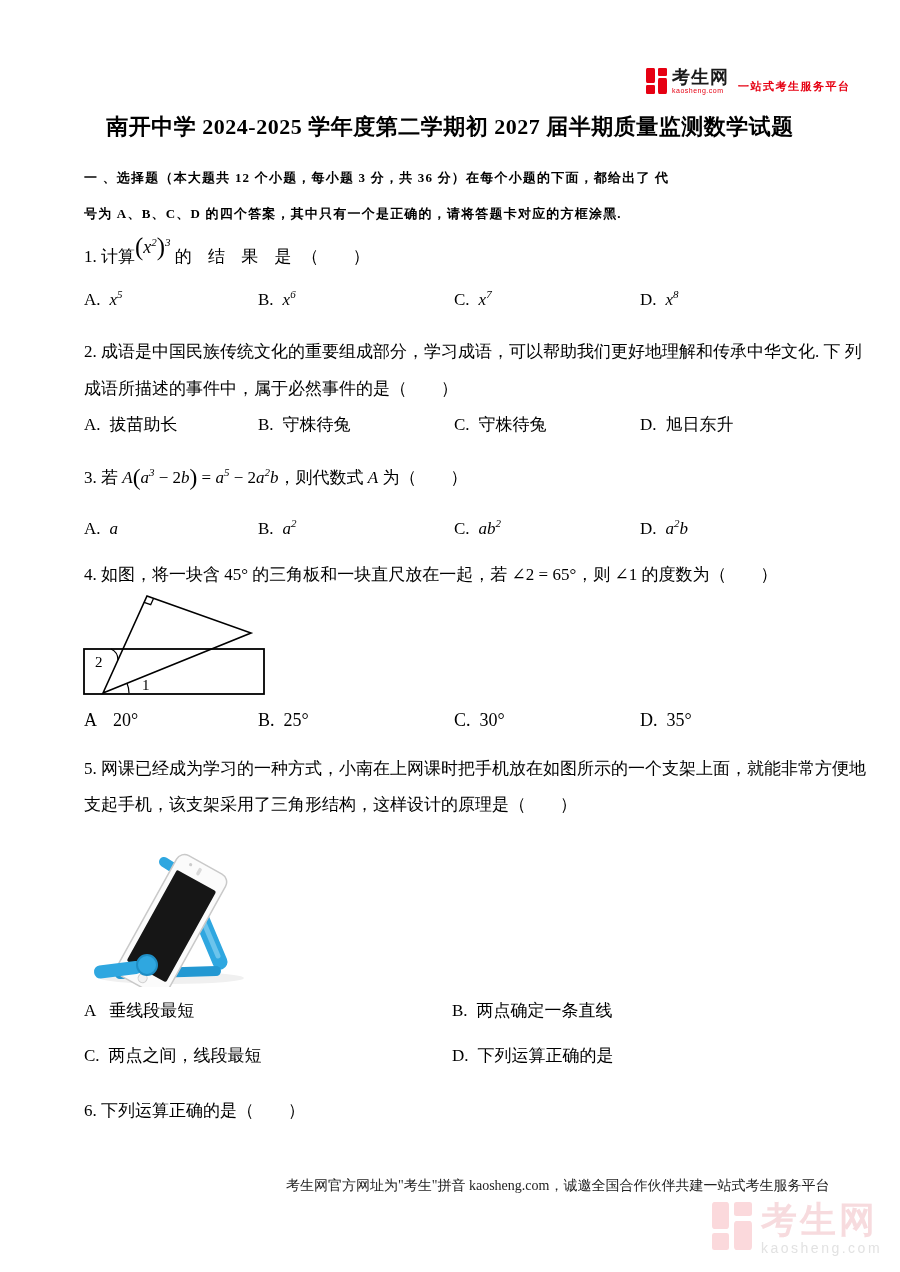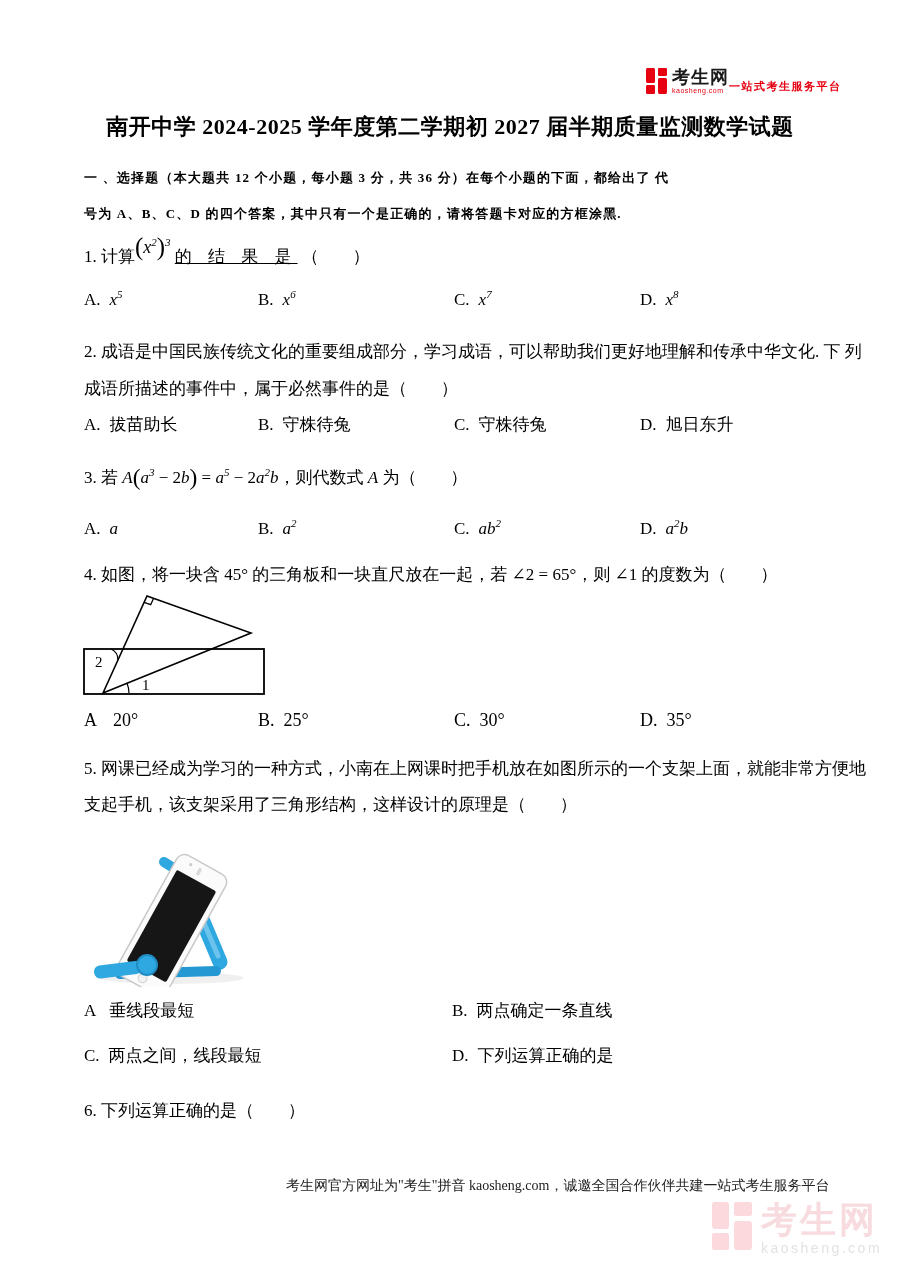--- a/index.html
+++ b/index.html
@@ -20,35 +20,35 @@
   .cell { position:absolute; top:0; white-space:nowrap; }
   .c1 { left:0; } .c2 { left:174px; } .c3 { left:370px; } .c4 { left:556px; }
   .c3b { left:368px;text-align:right; }
   .olabel { margin-right:9px; }
   
   .mv { font-style:italic; }
   .mt { font-style:normal; }
   sup.ms { font-style:italic; font-size:11px; line-height:0; }
   .mp { font-size:1.38em; line-height:0; vertical-align:-0.1em; }
   .formula-raised { position:relative; top:-9px; display:inline-block; font-size:18px; }
-  .spaced { letter-spacing:6px;text-decoration:underline; }
+  .spaced { letter-spacing:6px; }
   
   .hdr-logo { position:absolute; top:68px; left:646px; display:flex; align-items:flex-start;
               font-family:"Liberation Sans","DejaVu Sans",sans-serif; }
   .ksw-icon { position:relative; display:inline-block; }
   .ksw-icon i { position:absolute; display:block; border-radius:14%; }
   .ksw-icon .b1 { left:0; top:0; width:42%; height:56%; }
   .ksw-icon .b2 { left:0; top:65%; width:42%; height:35%; }
   .ksw-icon .b3 { left:56%; top:0; width:44%; height:30%; }
   .ksw-icon .b4 { left:56%; top:39%; width:44%; height:61%; }
   .hdr-icon { width:21px; height:26px; margin-right:5px; }
   .hdr-icon i { background:#e60012; }
   .hdr-name { font-size:18px; font-weight:bold; color:#1a1a1a; line-height:19px; letter-spacing:1px; }
   .hdr-domain { font-size:7px; color:#e60012; letter-spacing:0.5px; line-height:8px; }
-  .hdr-tagline { font-size:11px; font-weight:bold; color:#e60012; letter-spacing:1.5px; margin-top:11px; }
+  .hdr-tagline { font-size:11px; font-weight:bold; color:#e60012; letter-spacing:1.5px; margin-left:9px; margin-top:11px; }
   
   .footer { position:absolute; top:1177px; left:286px; font-size:14px; color:#222; white-space:nowrap; }
   .wm { position:absolute; top:1202px; left:712px; display:flex; align-items:flex-start;
         font-family:"Liberation Sans","DejaVu Sans",sans-serif; }
   .wm-icon { width:40px; height:48px; margin-right:9px; }
   .wm-icon i { background:#fbd9dc; }
   .wm-name { font-size:36px; font-weight:bold; color:#f7dbde; line-height:36px; letter-spacing:3px; }
   .wm-domain { font-size:14px; color:#e2e2e2; letter-spacing:2.5px; line-height:16px; margin-top:2px; }
   svg { display:block; }
 </style>

